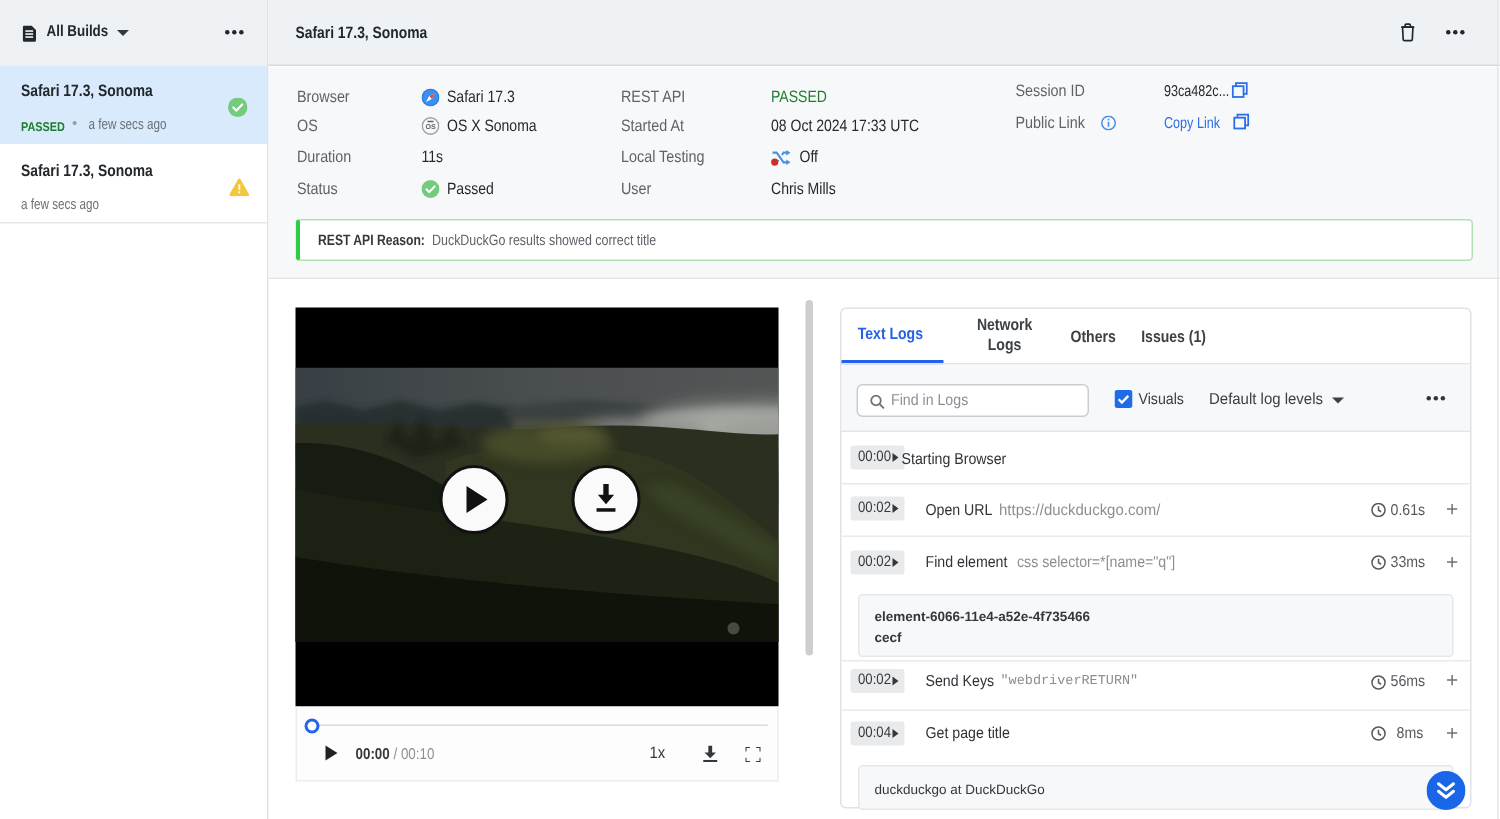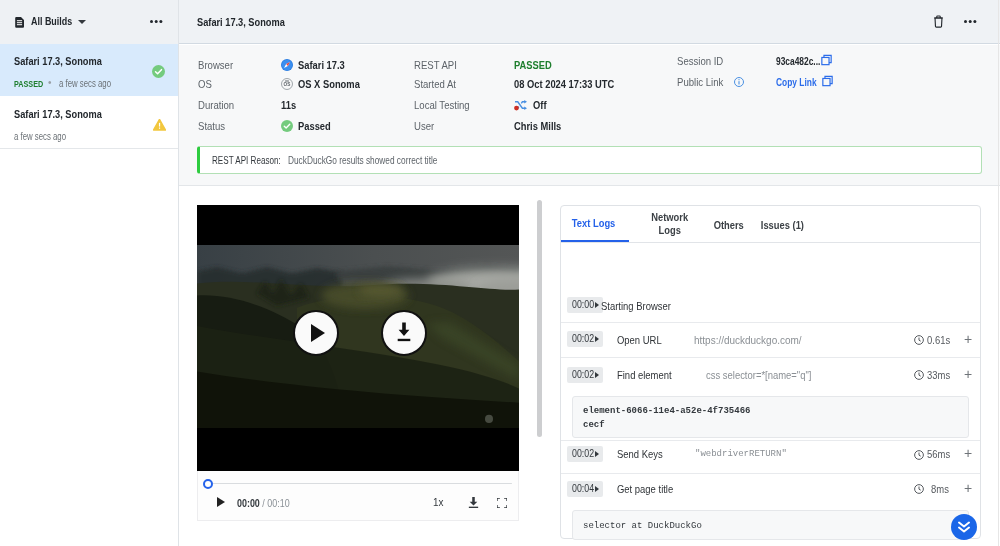--- a/index.html
+++ b/index.html
@@ -23,47 +23,47 @@
 #sb-i2 { left:0; top:96px; width:178px; height:53px; background:#fff; border-bottom:1px solid #e4e7ea; }
 .sb-sub { font-size:10px; color:#6b7176;text-align:right; }
 .passed-txt { color:#1e7e2e; font-weight:700; font-size:8.5px; }
 
 
 #m-head { left:179px; top:0; width:821px; height:44px; background:#eff2f5; border-bottom:1px solid #d2dae2; }
 
 
 #meta { left:179px; top:45px; width:821px; height:141px; background:#f7f8f9; border-bottom:1px solid #e3e6e9; }
 .lbl { font-size:11px; color:#5d6369; }
-.val { font-size:11px; font-weight:700; color:#24292e; }
+.val { font-size:11px; font-weight:400; color:#24292e; }
 .green { color:#1e7e2e; }
 .blue { color:#2b6cea; }
 #reason { left:18px; top:101px; width:785px; height:28px; background:#fff; border:1px solid #b2e0b5; border-left:3px solid #2ecc40; border-radius:3px; }
 
 
 #video { left:197px; top:205px; width:322px; height:266px; background:#000; }
 #vctrl { left:197px; top:471px; width:322px; height:50px; border:1px solid #ededef; border-top:none; background:#fdfdfd;}
 .vbtn { position:absolute; width:46px; height:46px; border-radius:50%; background:#fafafa; border:2px solid #111; }
 
 
 #logs { left:560px; top:205px; width:421px; height:334px; border:1px solid #dfe2e6; border-radius:4px; background:#fff; }
 .tab { font-size:11px; color:#3b4045; text-align:center; font-weight:700; }
 #tab-underline { left:0; top:34px; width:68px; height:3px; background:#2461e9; }
 #searchrow { left:0; top:37px; width:419px; height:45px; background:#f7f8f9; border-bottom:1px solid #e3e6e9; }
 #findbox { left:10px; top:13px; width:155px; height:22px; background:#fff; border:1px solid #c9cdd2; border-radius:4px; }
 .logrow { left:0; width:419px; border-bottom:1px solid #e8eaed; }
 .badge { position:absolute; left:6px; width:36px; height:16px; background:#e8eaec; border-radius:2px; }
 .badge i { position:absolute; left:5px; top:2px; font-style:normal; font-size:10px; color:#33383d; display:block; transform:scaleX(0.88); transform-origin:0 50%; }
 .badge:after { content:""; position:absolute; right:4.5px; top:5px; width:0; height:0; border-top:3px solid transparent; border-bottom:3px solid transparent; border-left:4px solid #33383d; }
 .lt { font-size:10.5px; color:#2f3337; }
-.lg { font-size:10.5px; color:#8a8f94;margin-left:28px; }
+.lg { font-size:10.5px; color:#8a8f94; }
 .mono { font-family:"Liberation Mono", monospace; }
 .dur { font-size:10.5px; color:#55595e; }
 .plus { font-size:14px; color:#6f7479; }
 .codebox { left:11px; width:397px; background:#f7f8f9; border:1px solid #e5e7ea; border-radius:3px; }
-.codetxt { font-family:Liberation Mono, monospace; font-size:9px; color:#33383d; line-height:14px; }
+.codetxt { font-family:Liberation Sans, sans-serif; font-size:9px; color:#33383d; line-height:14px; }
 .clock { position:absolute; }
 </style>
 </head>
 <body>
 <div id="page">
 
   <div id="sidebar" class="abs">
     <div id="sb-head" class="abs">
       <svg class="abs" style="left:15px;top:17px" width="9" height="11" viewBox="0 0 9 11">
         <path d="M1.2 0 H6 L9 3 V9.8 A1 1 0 0 1 8 10.8 H1.2 A1 1 0 0 1 0.2 9.8 V1 A1 1 0 0 1 1.2 0 Z" fill="#22272c"></path>
@@ -211,21 +211,21 @@
     </svg>
     <div class="abs val blue" style="left:597px;top:31px;font-size:10.5px">
         <span class="sx s80">Copy Link</span>
       </div>
     <svg class="abs" style="left:643px;top:30px" width="11" height="12" viewBox="0 0 13 13">
       <rect x="1" y="3.5" width="8.5" height="8.5" fill="none" stroke="#2b6cea" stroke-width="1.4"></rect>
       <path d="M3.5 3.5 V1 H12 V9.5 H9.5" fill="none" stroke="#2b6cea" stroke-width="1.4"></path>
     </svg>
 
     <div id="reason" class="abs">
-      <div class="abs" style="left:12px;top:8px;font-size:10px;font-weight:400;color:#33383d">
+      <div class="abs" style="left:12px;top:8px;font-size:10px;font-weight:700;color:#33383d">
           <span class="sx s81">REST API Reason:</span>
         </div>
       <div class="abs" style="left:88px;top:8px;font-size:10px;color:#5d6369">
           <span class="sx s83">DuckDuckGo results showed correct title</span>
         </div>
     </div>
   </div>
 
   <div id="video" class="abs">
     <svg class="abs" style="left:0;top:40px;height:183px" width="322" height="181" viewBox="0 0 322 181" preserveAspectRatio="none">
@@ -291,20 +291,43 @@
   </div>
 
   <div id="logs" class="abs">
     <div class="abs tab" style="left:7px;top:11px;width:40px;color:#2461e9;font-weight:700"><span class="sx ctr s85" style="display:inline-block">Text Logs</span></div>
     <div class="abs" id="tab-underline"></div>
     <div class="abs tab" style="left:80px;top:5px;width:58px;line-height:13px"><span class="sx ctr s85" style="display:inline-block">Network<br>Logs</span></div>
     <div class="abs tab" style="left:145px;top:13px;width:45px"><span class="sx ctr s85" style="display:inline-block">Others</span></div>
     <div class="abs tab" style="left:193px;top:13px;width:56px"><span class="sx ctr s85" style="display:inline-block">Issues (1)</span></div>
     <div class="abs" style="left:0;top:36px;width:419px;height:1px;background:#e1e4e8"></div>
 
+    <div id="searchrow" class="abs">
+      <div id="findbox" class="abs">
+        <svg class="abs" style="left:8px;top:6px" width="10" height="10" viewBox="0 0 10 10">
+          <circle cx="4" cy="4" r="3.2" fill="none" stroke="#6f7479" stroke-width="1.2"></circle>
+          <path d="M6.5 6.5 L9.3 9.3" stroke="#6f7479" stroke-width="1.2"></path>
+        </svg>
+        <div class="abs" style="left:22px;top:4px;font-size:10.5px;color:#8a9096">
+            <span class="sx s90">Find in Logs</span>
+          </div>
+      </div>
+      <svg class="abs" style="left:182px;top:17px" width="12" height="12" viewBox="0 0 13 13">
+        <rect width="13" height="13" rx="2" fill="#1f6ce8"></rect>
+        <path d="M3 6.7 L5.3 9 L10 4.2" stroke="#fff" stroke-width="1.7" fill="none"></path>
+      </svg>
+      <div class="abs" style="left:197.5px;top:17px;font-size:10.5px;color:#3c4043">
+          <span class="sx s90">Visuals</span>
+        </div>
+      <div class="abs" style="left:245px;top:17px;font-size:10.5px;color:#3c4043">
+          <span class="sx s95">Default log levels</span>
+        </div>
+      <div class="abs caret" style="left:327px;top:22px;border-top-color:#3c4043"></div>
+      <div class="abs cdots" style="left:390px;top:21px;background:#33383d;box-shadow:4.7px 0 0 #33383d, 9.4px 0 0 #33383d"></div>
+    </div>
 
     <div class="abs logrow" style="top:82.5px;height:34px">
       <div class="badge" style="top:8.5px">
           <i>00:00</i>
         </div>
       <div class="abs lt" style="left:40px;top:11.5px">
           <span class="sx s90">Starting Browser</span>
         </div>
     </div>
     <div class="abs logrow" style="top:116.5px;height:35px">
@@ -375,21 +398,21 @@
       <svg class="clock" style="left:353px;top:10px" width="10" height="10" viewBox="0 0 11 11">
         <circle cx="5.5" cy="5.5" r="4.8" fill="none" stroke="#55595e" stroke-width="1.1"></circle>
         <path d="M5.5 2.8 V5.7 L7.4 6.8" stroke="#55595e" stroke-width="1.1" fill="none"></path>
       </svg>
       <div class="abs dur" style="left:370px;top:9px">
           <span class="sx s90">8ms</span>
         </div>
       <div class="abs plus" style="left:403px;top:6px">+</div>
     </div>
     <div class="abs codebox" style="top:303.5px;height:30px">
-      <div class="abs codetxt" style="left:10px;top:8px">selector at DuckDuckGo</div>
+      <div class="abs codetxt" style="left:10px;top:8px">duckduckgo at DuckDuckGo</div>
     </div>
     <svg class="abs" style="left:390px;top:308px" width="26" height="26" viewBox="0 0 26 26">
       <circle cx="13" cy="13" r="13" fill="#1a66e8"></circle>
       <path d="M8 8.5 L13 12.5 L18 8.5 M8 13.5 L13 17.5 L18 13.5" stroke="#fff" stroke-width="2" fill="none" stroke-linecap="round" stroke-linejoin="round"></path>
     </svg>
   </div>
 
   <div class="abs" style="left:536.5px;top:200px;width:5px;height:237px;border-radius:3px;background:#cdced0"></div>
   <div class="abs" style="left:998px;top:0;width:1px;height:546px;background:#e6e6e6"></div>
 </div>

